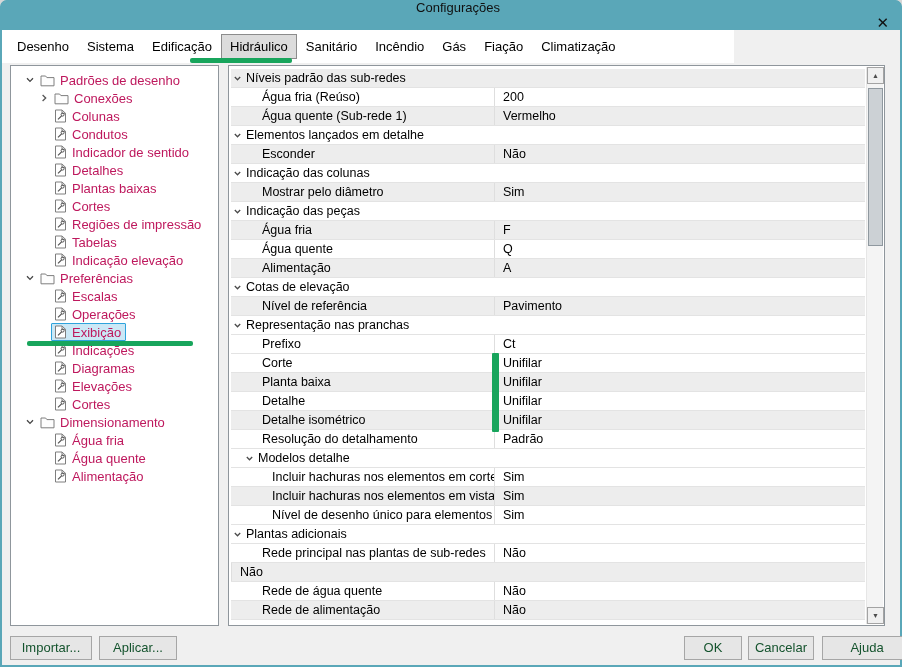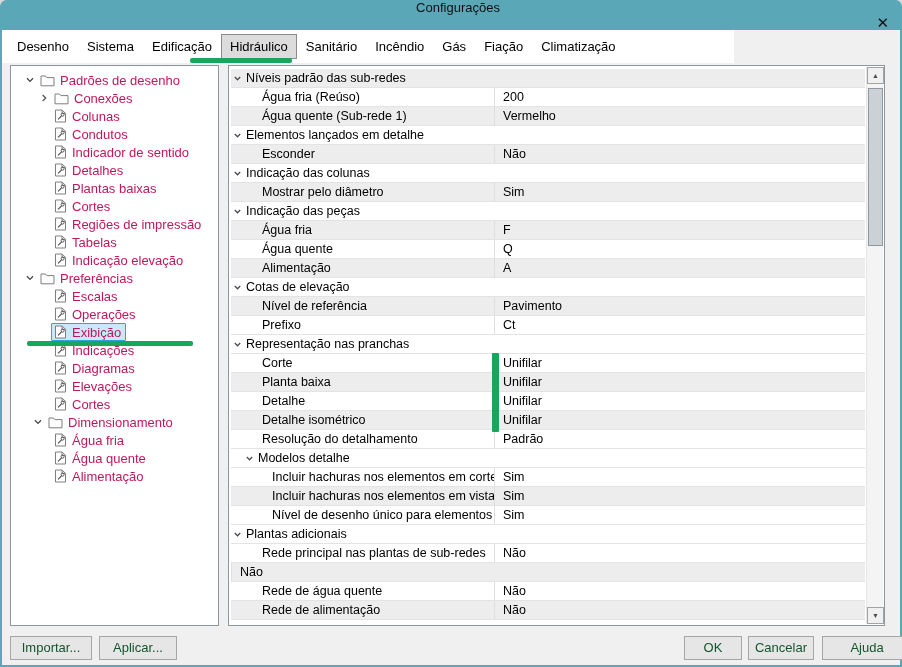--- a/index.html
+++ b/index.html
@@ -334,21 +334,21 @@
             <svg width="13" height="14" viewBox="0 0 13 14">
               <path d="M1.5 1 H8 L11.5 4.3 V13 H1.5 Z" fill="#fff" stroke="#7e7e7e"></path>
               <path d="M8 1 V4.3 H11.5" fill="none" stroke="#7e7e7e"></path>
               <path d="M4 10.4 L7.6 6.8" fill="none" stroke="#4f4f4f" stroke-width="1.2"></path>
               <circle cx="8.6" cy="5.6" r="1.5" fill="none" stroke="#4f4f4f"></circle>
             </svg>
           </span>
           <span>Cortes</span>
         </span>
       </div>
-      <div class="titem" style="padding-left: 20px;">
+      <div class="titem" style="padding-left: 12px;">
         <span class="tchev">
           <svg width="10" height="10" viewBox="0 0 10 10">
             <path d="M2 3.3 L5 6.4 L8 3.3" fill="none" stroke="#444" stroke-width="1.3"></path>
           </svg>
         </span>
         <span class="twrap">
           <span class="ticon">
             <svg width="15" height="13" viewBox="0 0 15 13">
               <path d="M1 3.6 V11.8 H14 V3.6 H6.9 L5.6 2 H1 Z" fill="#fdfdfd" stroke="#7e7e7e"></path>
             </svg>
@@ -465,30 +465,30 @@
               <path d="M2 3.3 L5 6.4 L8 3.3" fill="none" stroke="#4a4a4a" stroke-width="1.4"></path>
             </svg>
           </span>
           <span class="hlabel">Cotas de elevação</span>
         </div>
         <div class="grow gray">
           <div class="gcell gl prop">Nível de referência</div>
           <div class="gcell gv">Pavimento</div>
         </div>
         <div class="grow">
+          <span class="hchev">
+            <svg width="9" height="9" viewBox="0 0 10 10">
+              <path d="M2 3.3 L5 6.4 L8 3.3" fill="none" stroke="#4a4a4a" stroke-width="1.4"></path>
+            </svg>
+          </span>
+          <span class="hlabel">Representação nas pranchas</span>
+        </div>
+        <div class="grow">
           <div class="gcell gl prop">Prefixo</div>
           <div class="gcell gv">Ct</div>
-        </div>
-        <div class="grow">
-          <span class="hchev">
-            <svg width="9" height="9" viewBox="0 0 10 10">
-              <path d="M2 3.3 L5 6.4 L8 3.3" fill="none" stroke="#4a4a4a" stroke-width="1.4"></path>
-            </svg>
-          </span>
-          <span class="hlabel">Representação nas pranchas</span>
         </div>
         <div class="grow">
           <div class="gcell gl prop">Corte</div>
           <div class="gcell gv">Unifilar</div>
         </div>
         <div class="grow gray">
           <div class="gcell gl prop">Planta baixa</div>
           <div class="gcell gv">Unifilar</div>
         </div>
         <div class="grow">

